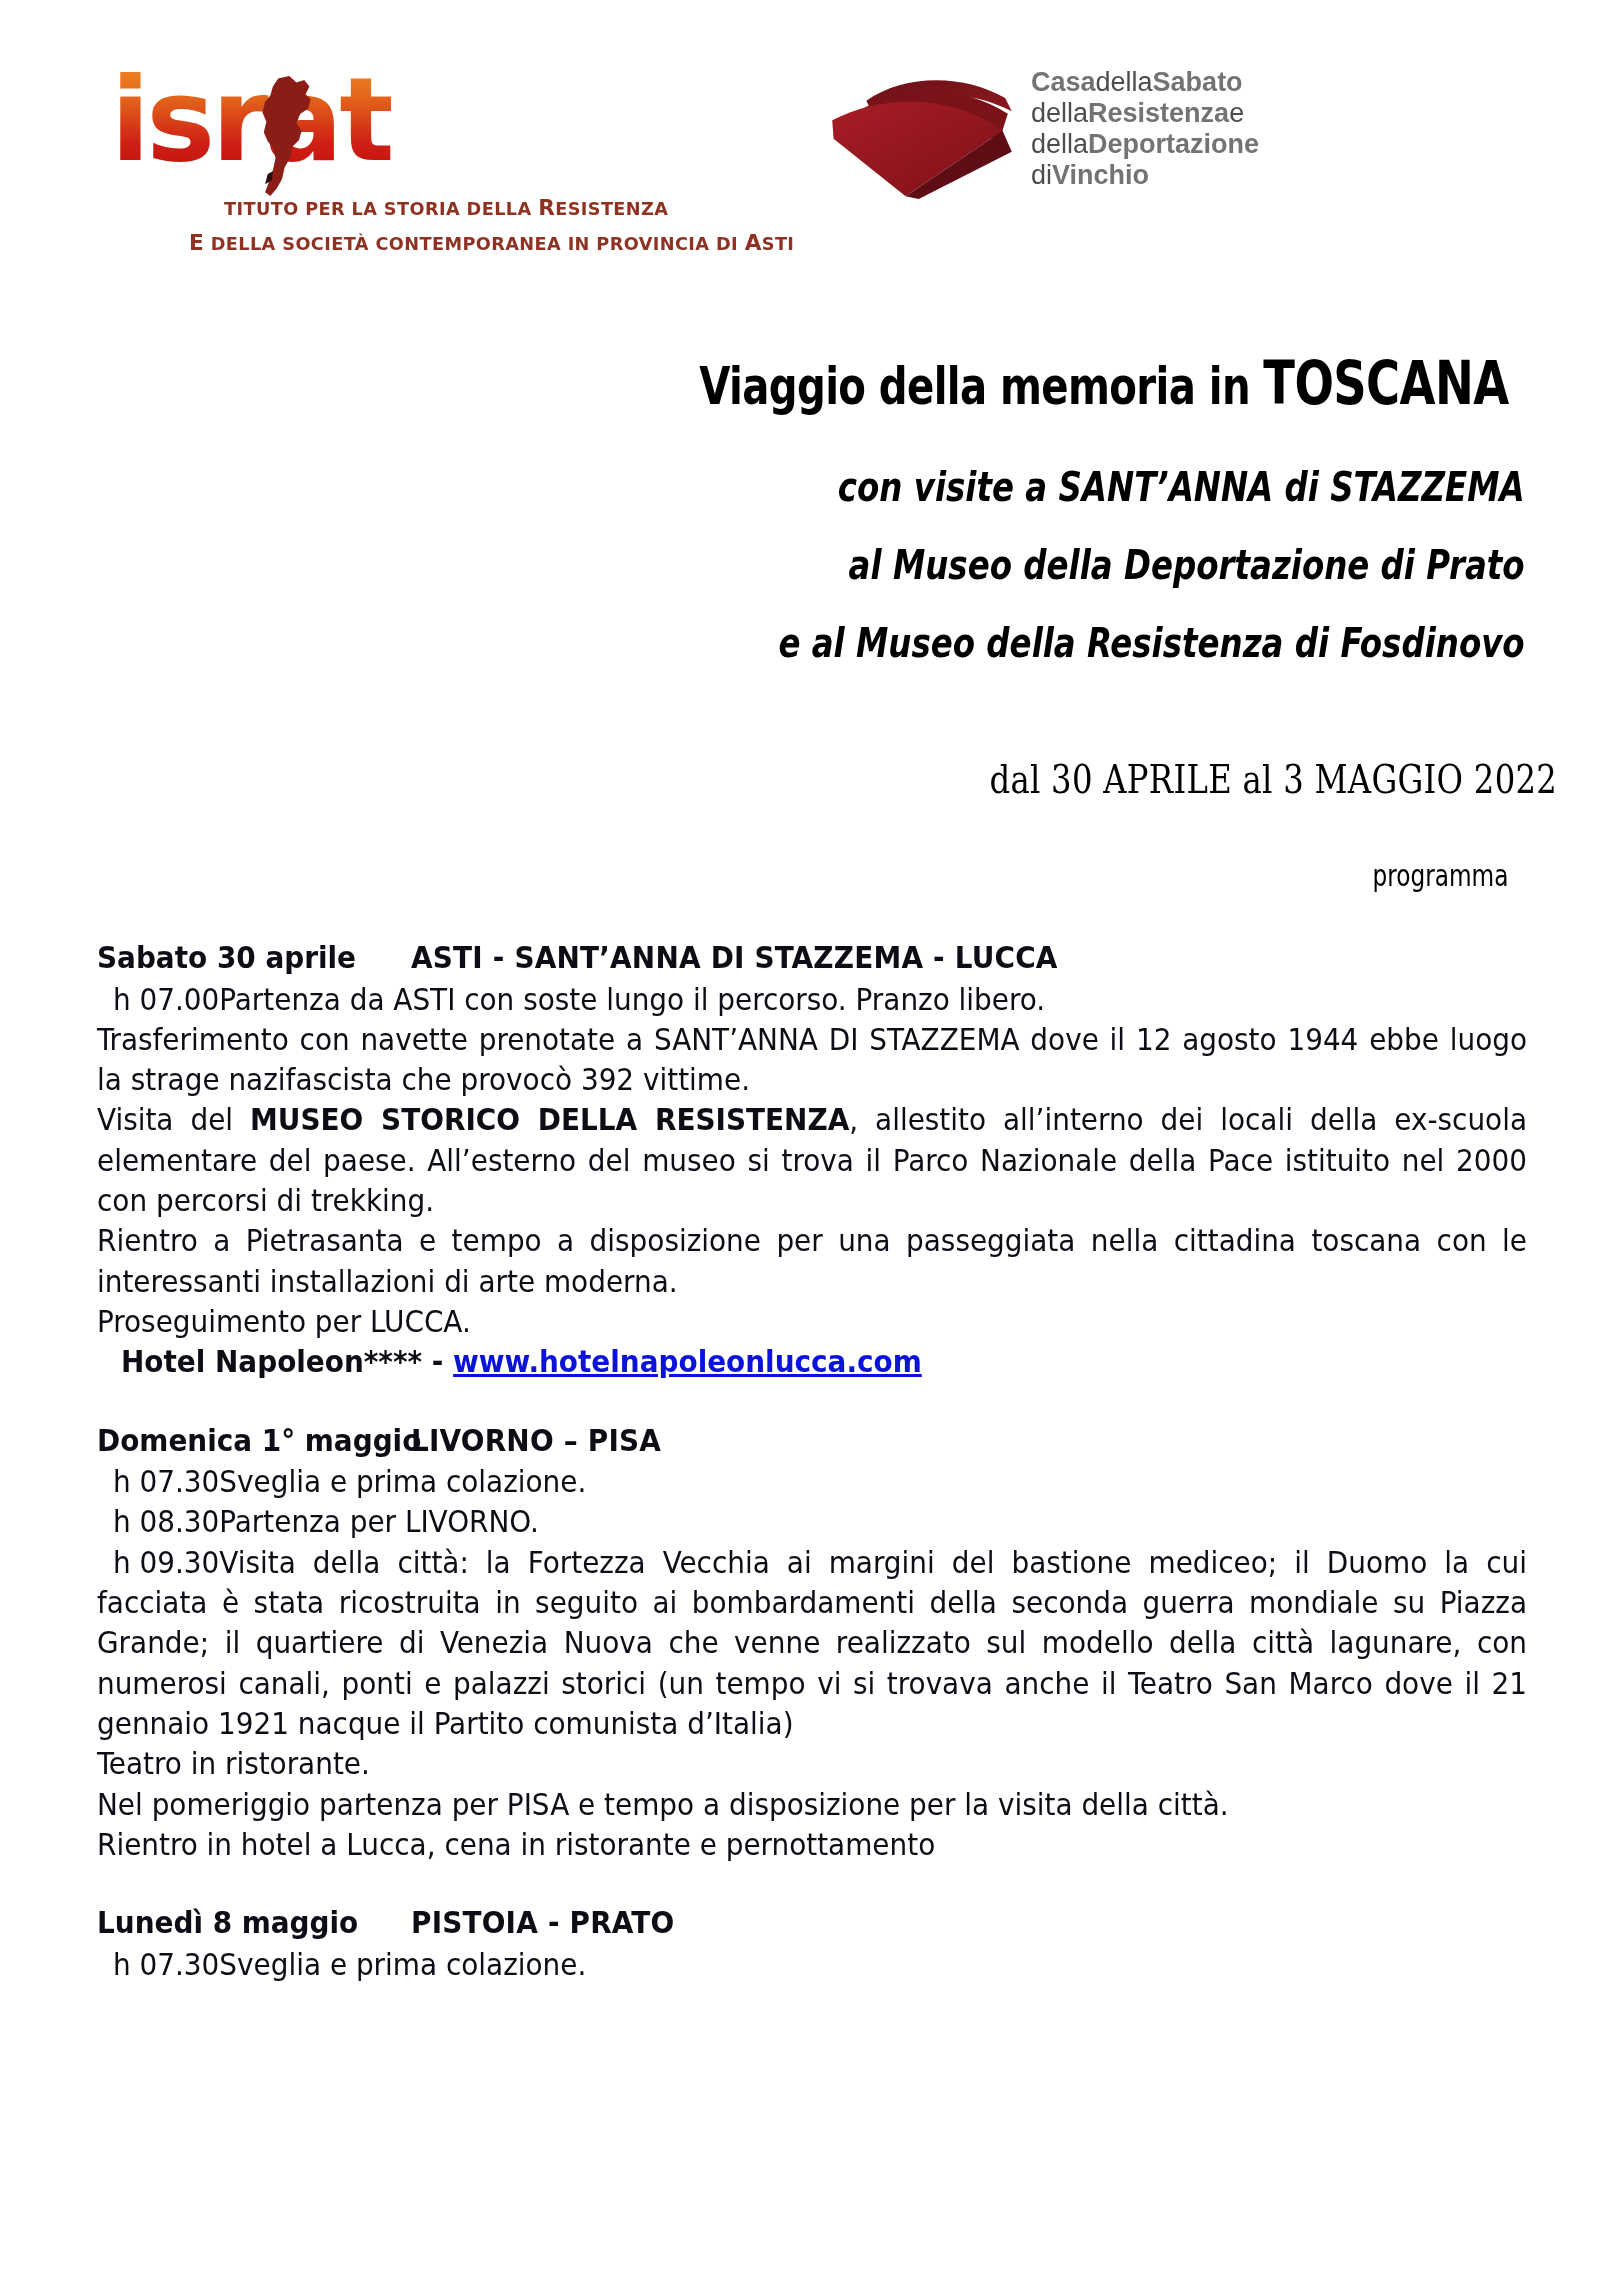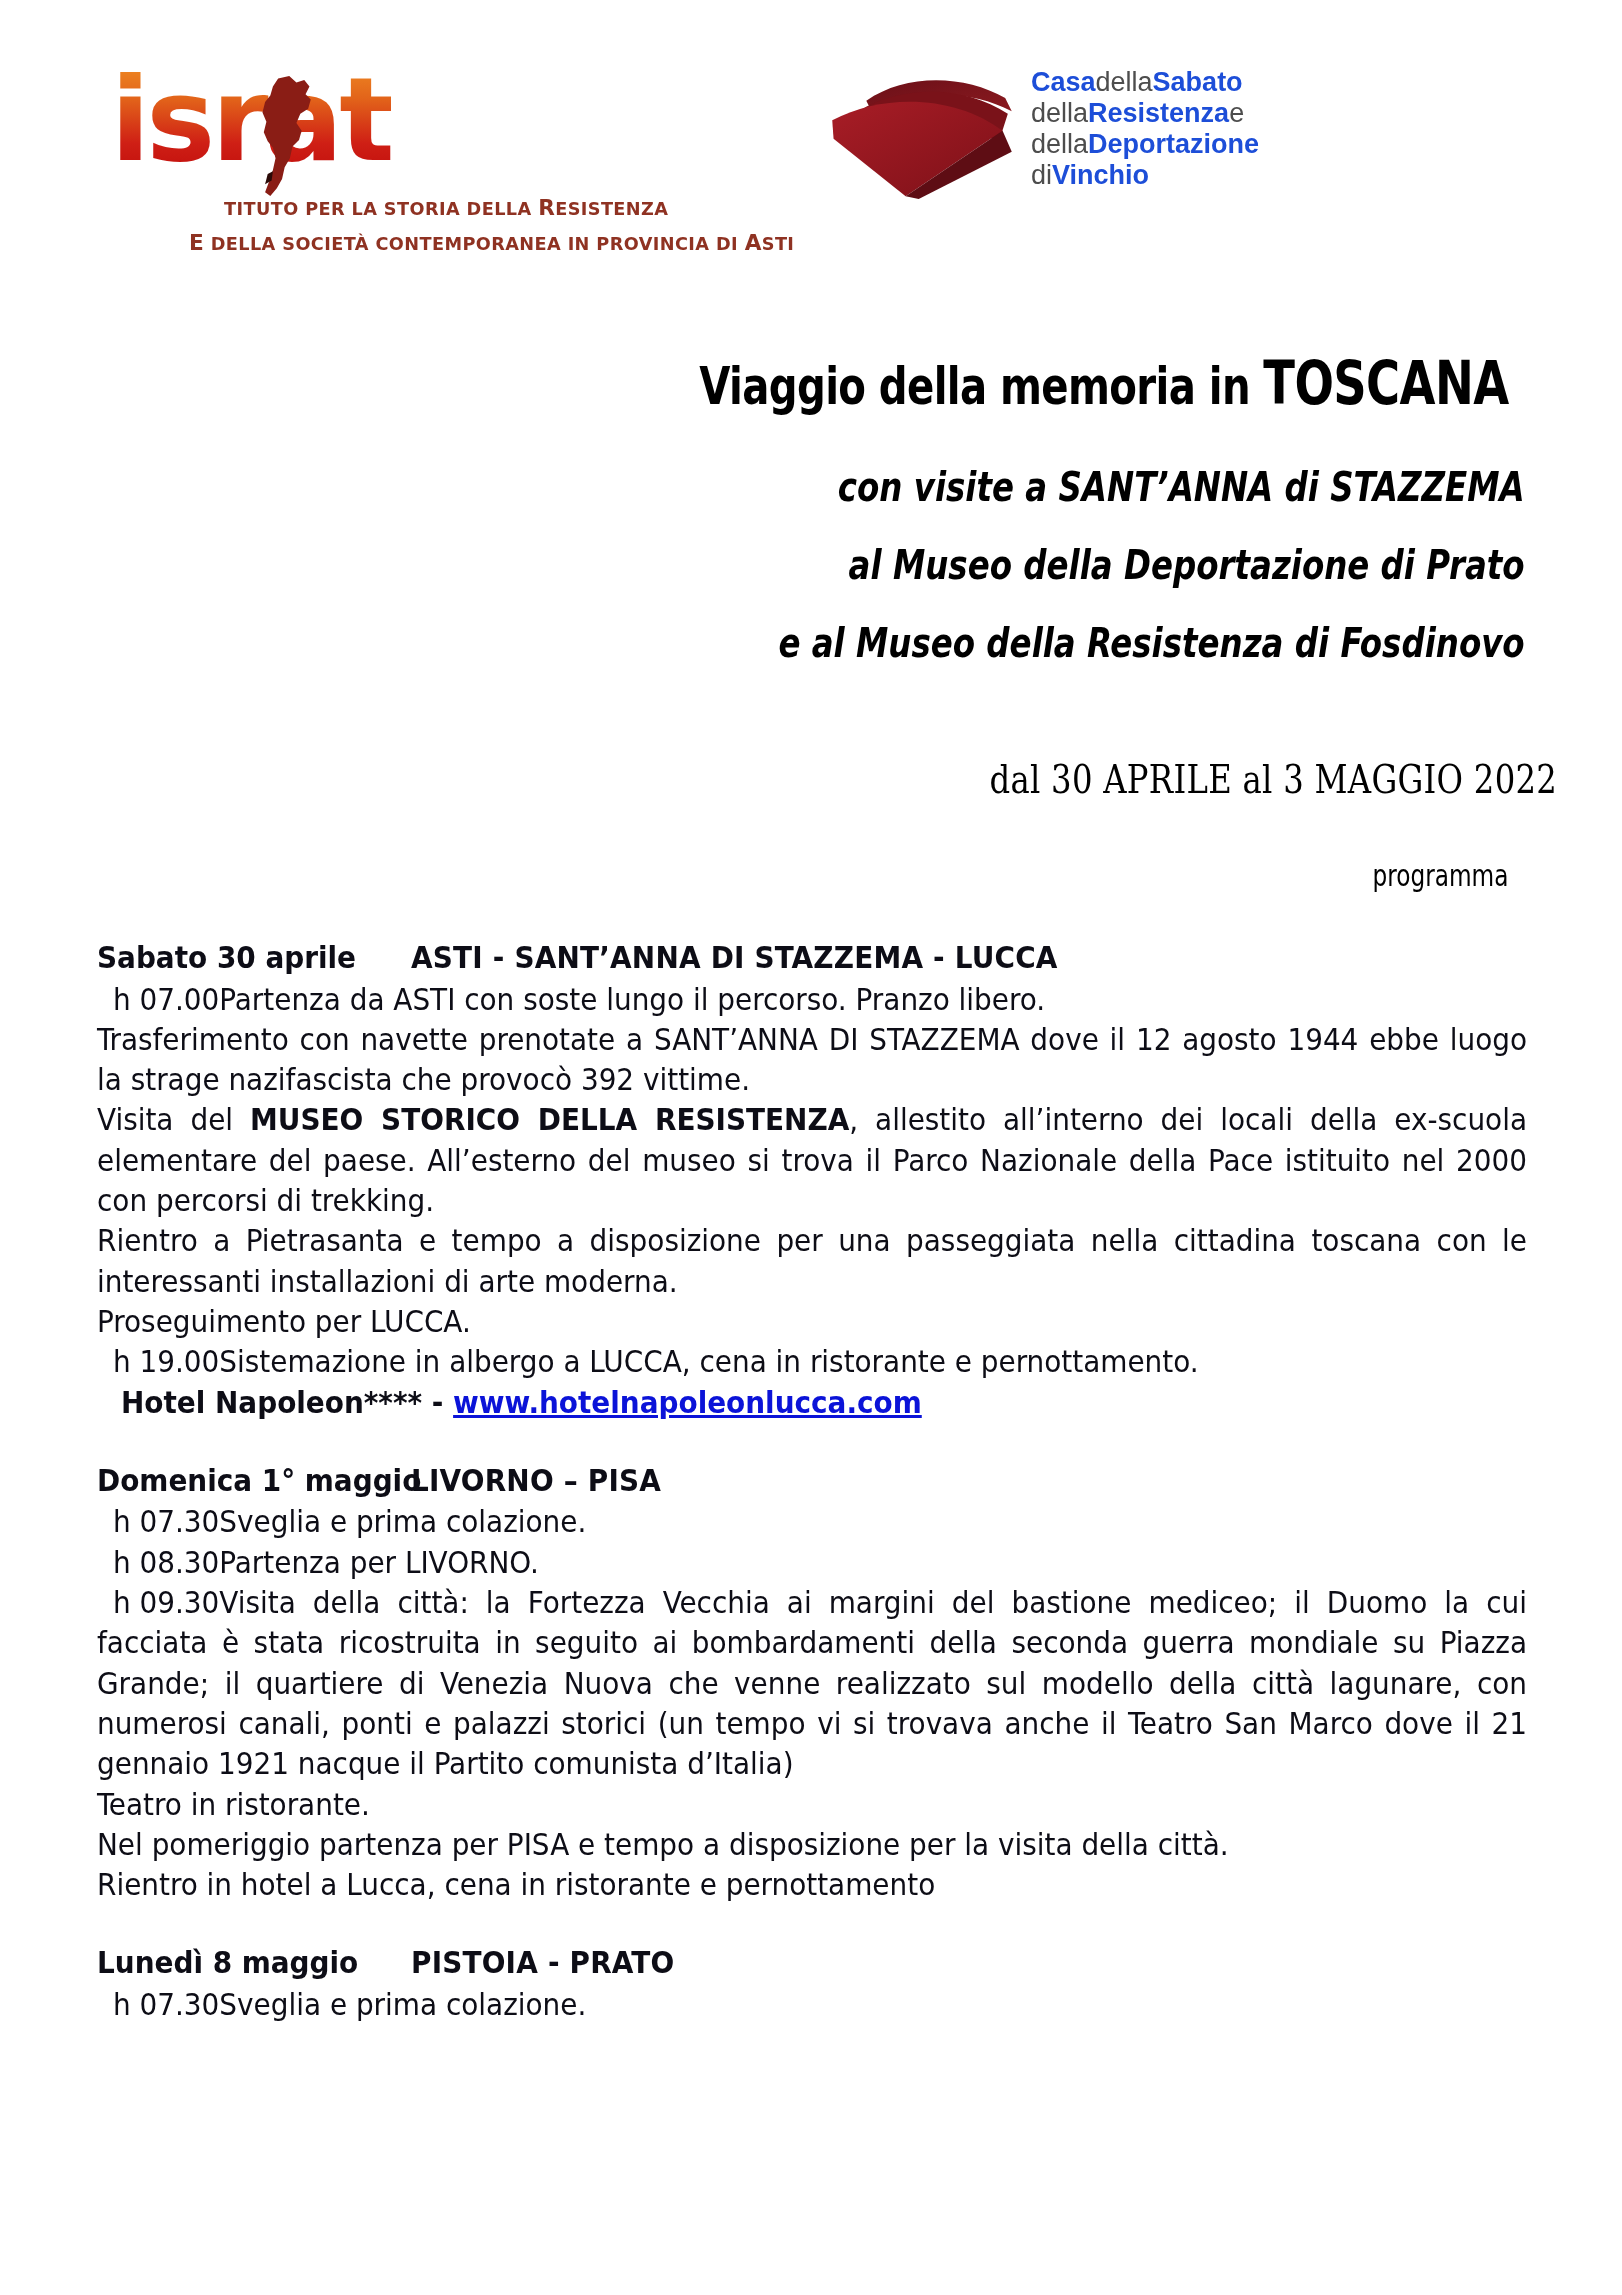--- a/index.html
+++ b/index.html
@@ -96,21 +96,21 @@
     position: absolute;
     left: 204px;
     top: 6.5px;
     font-family: "Liberation Sans", sans-serif;
     font-size: 27px;
     line-height: 1.16;
     color: #1a1a1a;
     white-space: nowrap;
   }
   .casa-text .lt { font-weight: 400; color: #4d4d4d; }
-  .casa-text .hv { font-weight: 700; color: #1d4ed8; }
+  .casa-text .hv { font-weight: 700; color: #737373; }
 
   
   .title-block {
     position: absolute;
     left: 0;
     top: 353px;
     width: 1622px;
     text-align: right;
   }
   .main-title {
@@ -264,21 +264,20 @@
 
   <div class="day-block">
     <div class="day-head">
       <span class="day-name">Sabato 30 aprile</span><span class="day-route">ASTI - SANT’ANNA DI STAZZEMA - LUCCA</span>
     </div>
     <p class="line"><span class="time">h 07.00</span><span>Partenza da ASTI  con soste lungo il percorso. Pranzo libero.</span></p>
     <p class="line justify"><span>Trasferimento con navette prenotate a SANT’ANNA DI STAZZEMA dove il 12 agosto 1944 ebbe luogo la strage nazifascista che provocò 392 vittime.</span></p>
     <p class="line justify"><span>Visita del </span><span class="b">MUSEO STORICO DELLA RESISTENZA</span><span>, allestito all’interno dei locali della ex-scuola elementare del paese. All’esterno del museo si trova il Parco Nazionale della Pace istituito nel 2000 con percorsi di trekking.</span></p>
     <p class="line justify"><span>Rientro a Pietrasanta e tempo a disposizione per una passeggiata nella cittadina toscana con le interessanti installazioni di arte moderna.</span></p>
     <p class="line"><span>Proseguimento per LUCCA.</span></p>
-    <p class="line"><span class="time">h 19.00</span><span>Sistemazione in albergo a LUCCA, cena in ristorante e pernottamento.</span></p>
     <p class="line hotel-line"><span>Hotel Napoleon**** - </span><a class="link" href="#">www.hotelnapoleonlucca.com</a></p>
   </div>
 
   <div class="day-gap"></div>
 
   <div class="day-block">
     <div class="day-head">
       <span class="day-name">Domenica 1° maggio</span><span class="day-route">LIVORNO – PISA</span>
     </div>
     <p class="line"><span class="time">h 07.30</span><span>Sveglia e prima colazione.</span></p>

